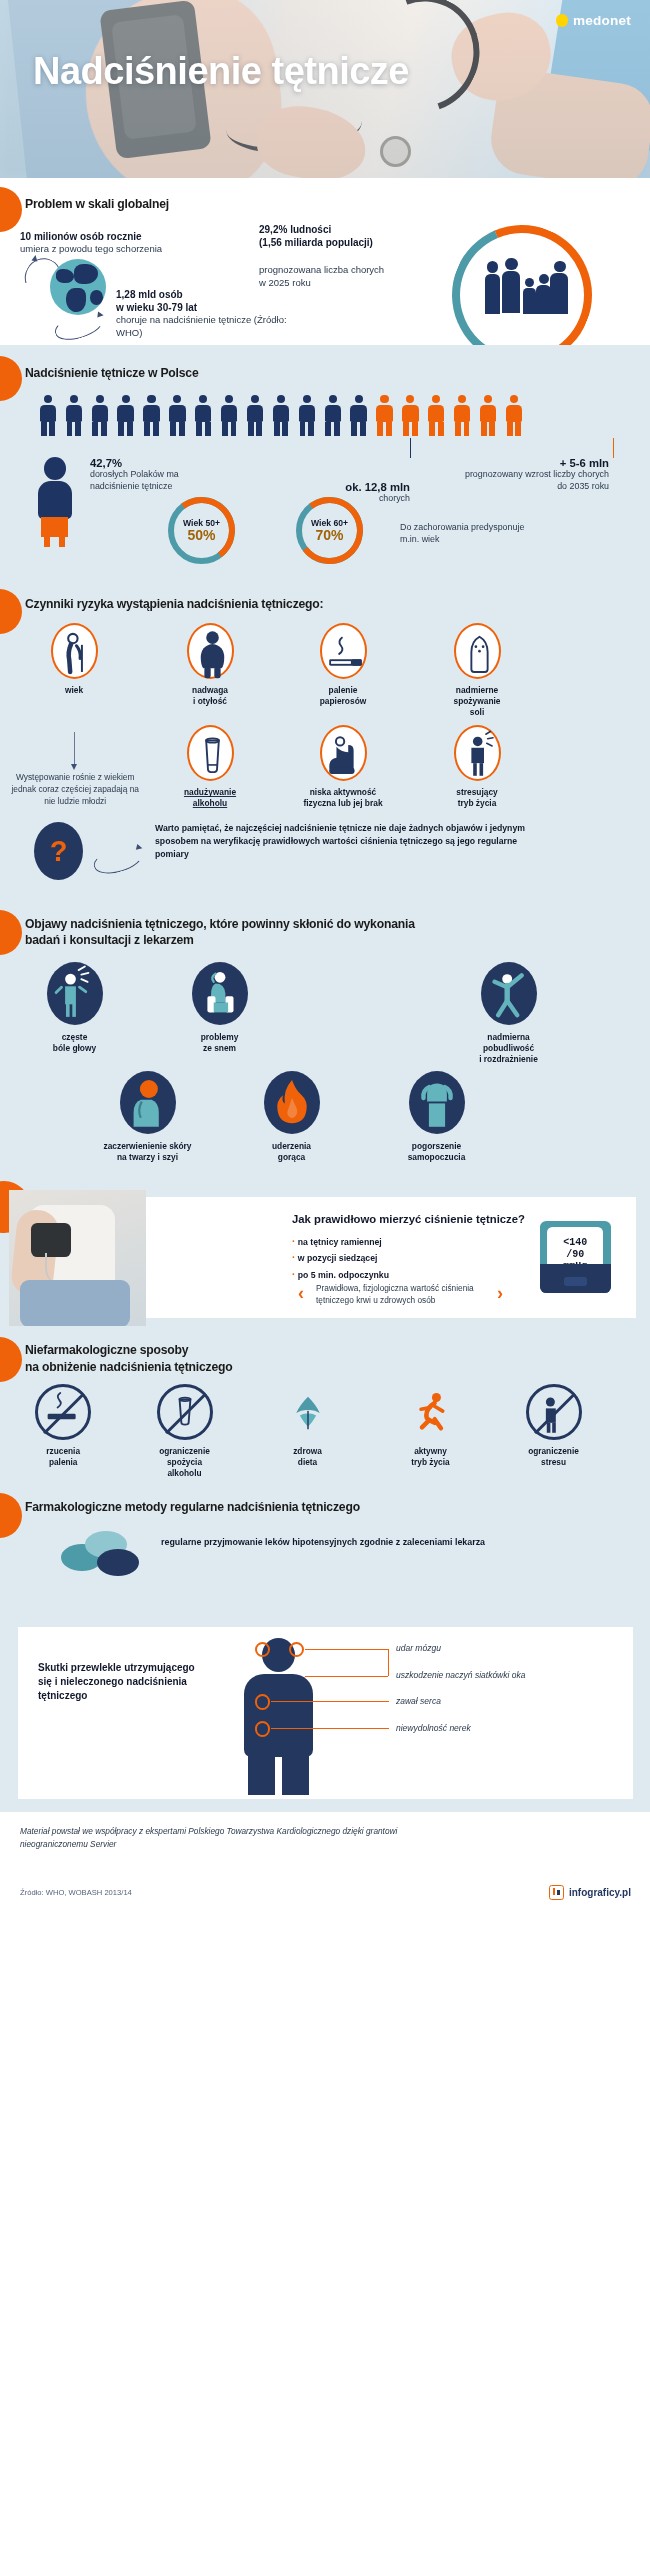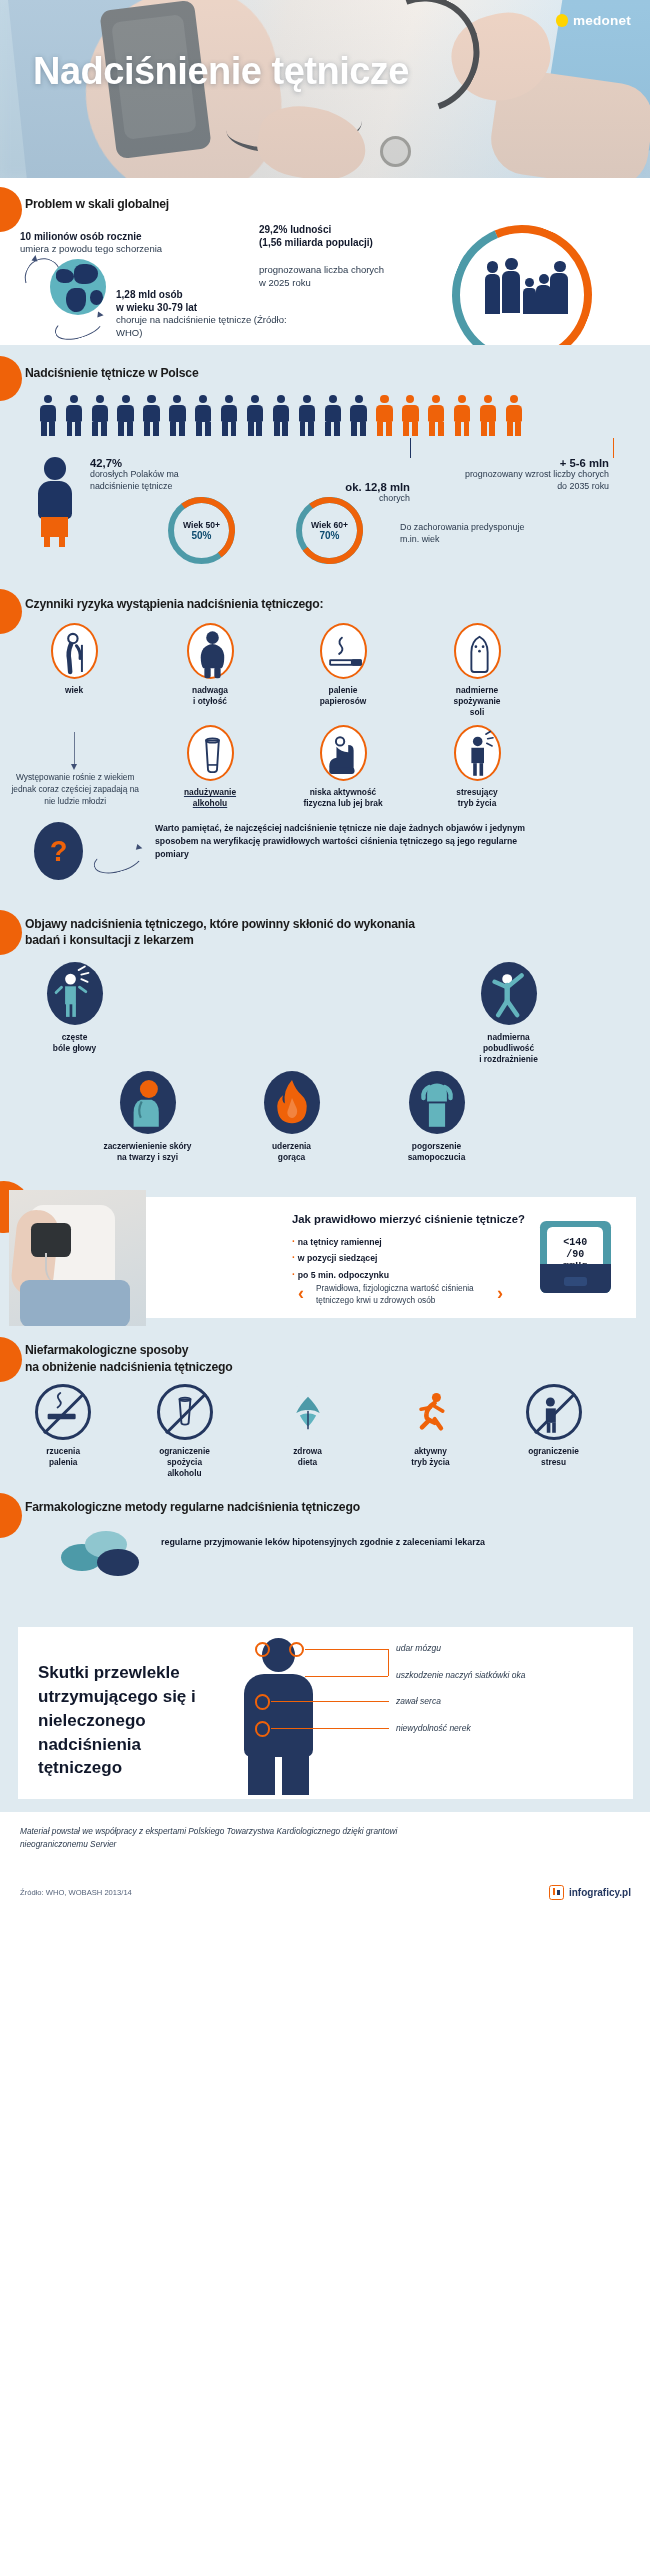--- a/index.html
+++ b/index.html
@@ -89,21 +89,21 @@
   .woman{position:absolute;left:34px;top:112px;width:42px;height:80px;}
   .woman .h{position:absolute;left:10px;top:0;width:22px;height:22.6px;border-radius:50%;background:#1e3462;}
   .woman .t{position:absolute;left:3.6px;top:23.5px;width:34px;height:38px;background:#1e3462;border-radius:12.7px 12.7px 5.4px 5.4px;}
   .woman .s{position:absolute;left:7.2px;top:60px;width:27px;height:20px;background:#ef6209;}
   .woman .lg{position:absolute;top:77px;width:6.3px;height:12.7px;background:#ef6209;}
   .ring-stat{position:absolute;width:67px;height:67px;}
   .ring-stat .ring{position:absolute;inset:0;border-radius:50%;border:6.3px solid #4d9aa8;}
   .ring-stat .arc{position:absolute;inset:0;border-radius:50%;border:6.3px solid transparent;}
   .ring-lbl{position:absolute;inset:0;display:flex;flex-direction:column;align-items:center;justify-content:center;}
   .ring-lbl .t1{font-size:8.6px;font-weight:bold;color:#11182b;}
-  .ring-lbl .t2{font-size:10px;font-weight:bold;color:#0c4a6e;line-height:1.1;}
+  .ring-lbl .t2{font-size:14px;font-weight:bold;color:#a16207;line-height:1.1;}
 
   
   #sec-risk{height:321px;}
   #sec-risk .bullet-circle{top:9px;}
   .r-title{position:absolute;left:25px;top:16.3px;}
   .oval{width:47px;height:56px;border-radius:50%;background:#ffffff;border:2px solid #ef6209;position:relative;}
   .rf{position:absolute;width:90px;text-align:center;}
   .rf .oval{margin:0 auto;}
   .rf .cap{margin-top:6.3px;font-size:8.4px;font-weight:bold;color:#11182b;line-height:1.3;}
   .r-note{position:absolute;left:7.2px;top:192px;width:136px;text-align:center;font-size:8.4px;color:#2b3a4d;line-height:1.42;}
@@ -162,21 +162,21 @@
   .pills{position:absolute;left:61px;top:47px;width:80px;height:47px;}
   .pill{position:absolute;border-radius:50%;}
   .pill.a{left:0;top:12.7px;width:42px;height:27px;background:#4d9aa8;}
   .pill.b{left:23.5px;top:0px;width:42px;height:27px;background:#8fc6cf;}
   .pill.c{left:36px;top:18px;width:42px;height:27px;background:#24375f;}
   .ph-text{position:absolute;left:161px;top:52px;width:380px;font-size:8.9px;font-weight:bold;color:#11182b;line-height:1.5;}
 
   
   #sec-comp{height:185px;}
   .comp-card{position:absolute;left:18px;top:7.2px;width:615px;height:172px;background:#ffffff;}
-  .comp-title{position:absolute;left:20px;top:34px;width:172px;font-size:17px;font-weight:bold;color:#11182b;line-height:1.4;}
+  .comp-title{position:absolute;left:20px;top:34px;width:172px;font-size:10px;font-weight:bold;color:#11182b;line-height:1.4;}
   .body-fig{position:absolute;left:217px;top:9px;width:87px;height:158px;}
   .body-fig .h{position:absolute;left:27px;top:1.8px;width:33px;height:34px;border-radius:50%;background:#24375f;}
   .body-fig .t{position:absolute;left:9px;top:38px;width:69px;height:83px;background:#24375f;border-radius:20px 20px 7.2px 7.2px;}
   .body-fig .lg{position:absolute;top:119px;width:27px;height:40px;background:#24375f;}
   .ocircle{position:absolute;width:15.4px;height:15.4px;border-radius:50%;border:2.7px solid #ef6209;background:transparent;}
   .comp-item{position:absolute;font-size:8.5px;color:#2b3a4d;font-style:italic;}
   .comp-line{position:absolute;background:#ef6209;height:1.3px;}
   .comp-vline{position:absolute;background:#ef6209;width:1.3px;}
 
   
@@ -560,20 +560,34 @@
             <rect x="21" y="46" width="4" height="15" fill="#63b4bd"></rect>
             <rect x="28" y="46" width="4" height="15" fill="#63b4bd"></rect>
             <path d="M16 28 l-6 6 M36 28 l7 5" stroke="#63b4bd" stroke-width="3.2" stroke-linecap="round"></path>
             <path d="M35 9 l7 -4 M38 14 l8 -2 M38 19 l7 3" stroke="#ffffff" stroke-width="2" stroke-linecap="round"></path>
           </svg>
       </div>
       <div class="cap" style="white-space:pre-line;">częste
 bóle głowy</div>
     </div>
 
+    <div class="sf" style="left:170px;top:61px;">
+      <div class="circ">
+        <svg width="56" height="63" viewBox="0 0 62 70">
+            <circle cx="31" cy="17" r="6" fill="#ffffff"></circle>
+            <path d="M26 24 q10 0 11 11 l0 10 h-12 q-4 0 -4 -8 q0 -11 5 -13z" fill="#63b4bd"></path>
+            <rect x="17" y="38" width="9" height="18" rx="2" fill="#ffffff"></rect>
+            <rect x="37" y="38" width="9" height="18" rx="2" fill="#ffffff"></rect>
+            <rect x="24" y="45" width="16" height="11" fill="#63b4bd"></rect>
+            <path d="M24 22 q-4 -5 2 -9" stroke="#63b4bd" stroke-width="2.6" fill="none" stroke-linecap="round"></path>
+          </svg>
+      </div>
+      <div class="cap" style="white-space:pre-line;">problemy
+ze snem</div>
+    </div>
 
 
     <div class="sf" style="left:459px;top:61px;">
       <div class="circ">
         <svg width="56" height="63" viewBox="0 0 62 70">
             <circle cx="29" cy="19" r="5.5" fill="#ffffff"></circle>
             <path d="M29 26 l0 18" stroke="#63b4bd" stroke-width="6" stroke-linecap="round"></path>
             <path d="M29 28 l-14 -6 M29 28 l16 -13" stroke="#63b4bd" stroke-width="5" stroke-linecap="round"></path>
             <path d="M29 43 l-10 16 M29 43 l11 16" stroke="#63b4bd" stroke-width="5" stroke-linecap="round"></path>
           </svg>

